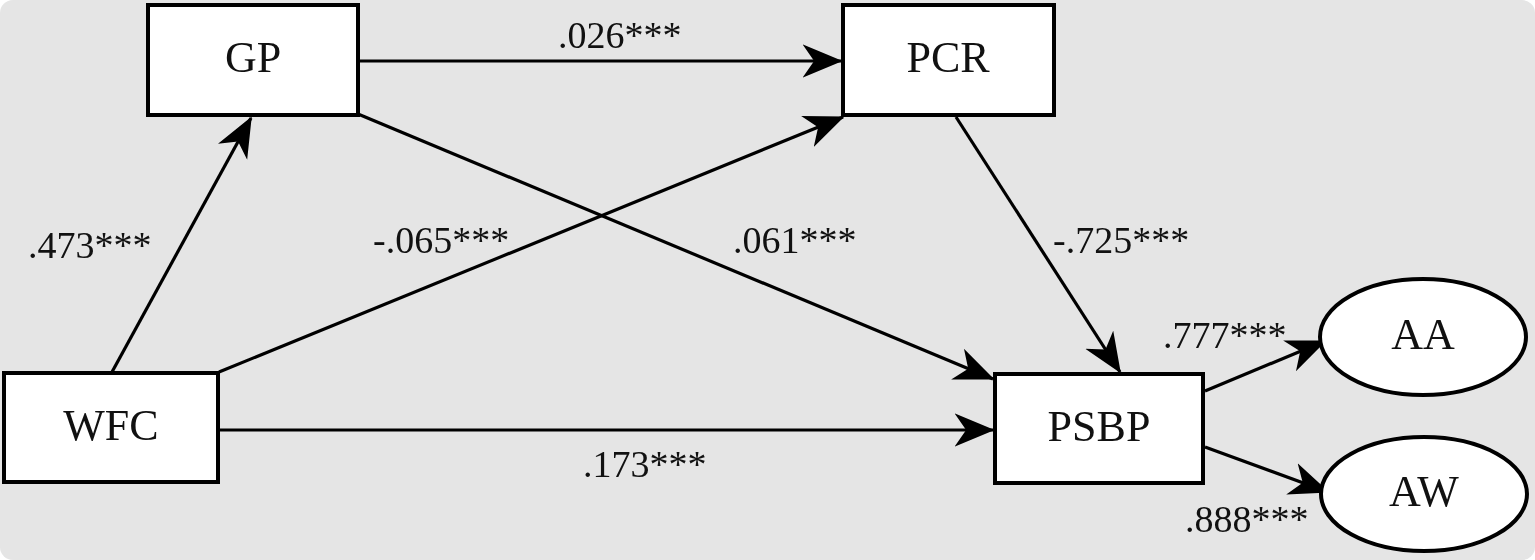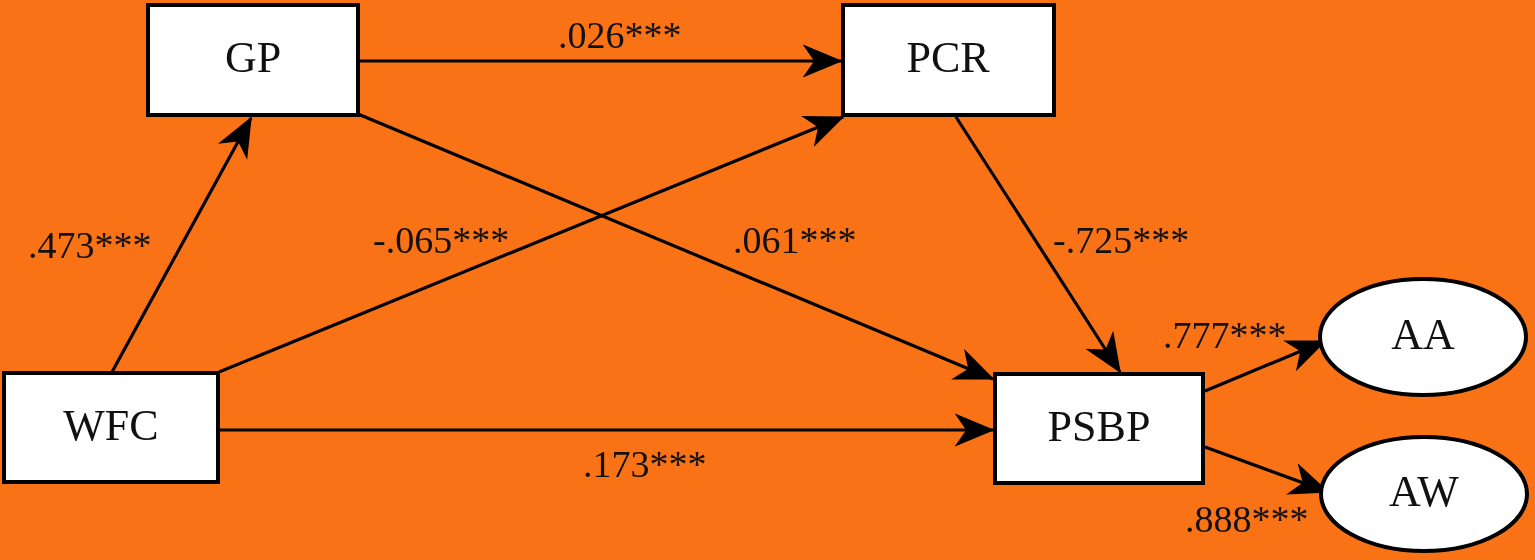--- a/index.html
+++ b/index.html
@@ -5,23 +5,24 @@
 <style>
   html, body {
     margin: 0;
     padding: 0;
     background: #ffffff;
   }
   #diagram-root {
     position: relative;
     width: 1535px;
     height: 560px;
-    background: #f97316;
+    background: #e5e5e5;
     font-family: "Liberation Serif", "DejaVu Serif", serif;
     overflow: hidden;
+    border-radius: 13px;
   }
   svg#path-diagram {
     display: block;
     width: 1535px;
     height: 560px;
   }
   .node-shape {
     fill: #ffffff;
     stroke: #000000;
     stroke-width: 4;

